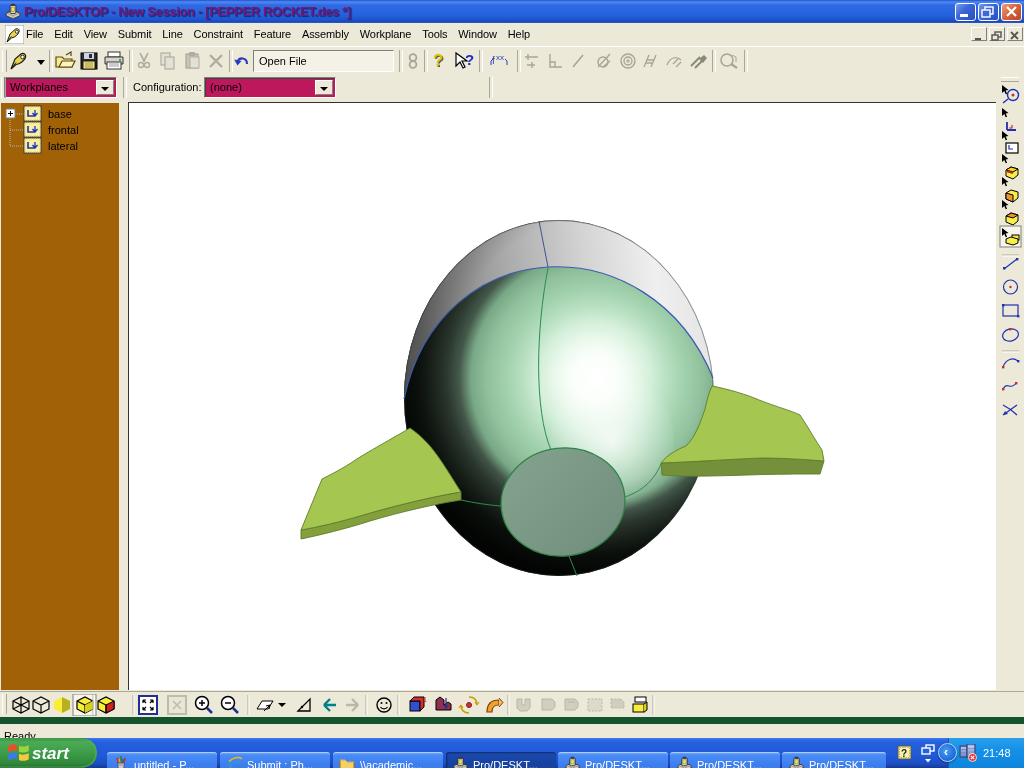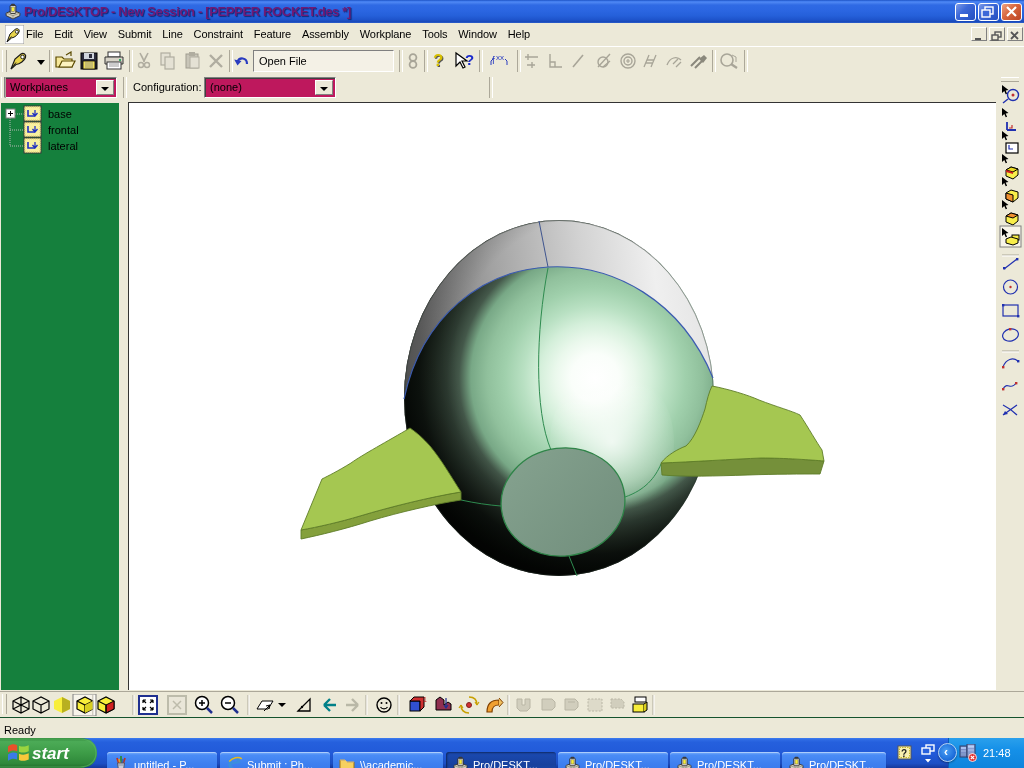--- a/index.html
+++ b/index.html
@@ -22,26 +22,26 @@
 
 #toolbar1{left:0;top:46px;width:1024px;height:29px;background:#ece9d8;border-top:1px solid #fff;}
 #toolbar2{left:0;top:75px;width:1024px;height:27px;background:#ece9d8;}
 .vsep{top:3px;width:2px;height:22px;border-left:1px solid #aca899;border-right:1px solid #fff;}
 .grip{top:3px;width:3px;height:22px;border-left:1px solid #fff;border-right:1px solid #aca899;}
 .combo{box-sizing:border-box;background:#be185d;border:1px solid #808080;border-right-color:#fff;border-bottom-color:#fff;box-shadow:inset 1px 1px 0 #404040;font-size:11px;}
 .combobtn{position:absolute;right:2px;top:2px;bottom:2px;width:16px;background:#ece9d8;border:1px solid #fff;border-right-color:#808080;border-bottom-color:#808080;}
 .combobtn:after{content:"";position:absolute;left:4px;top:6px;border:4px solid transparent;border-top:4px solid #000;}
 
 #main{left:0;top:102px;width:1024px;height:589px;background:#ece9d8;}
-#tree{left:1px;top:1px;width:118px;height:587px;background:#15803d;font-size:11px;}
+#tree{left:1px;top:1px;width:118px;height:587px;background:#a16207;font-size:11px;}
 #canvas{left:128px;top:0px;width:868px;height:588px;background:#fff;border-left:1px solid #333;border-top:1px solid #333;box-sizing:border-box;}
 #righttb{left:997px;top:75px;width:27px;height:616px;background:#ece9d8;}
 
 #bottomtb{left:0;top:691px;width:1024px;height:26px;background:#ece9d8;border-top:1px solid #aca899;}
-#statusbar{left:0;top:717px;width:1024px;height:21px;background:#ece9d8;border-top:1px solid #14532d;font-size:11px;}
+#statusbar{left:0;top:717px;width:1024px;height:21px;background:#ece9d8;border-top:7px solid #14532d;font-size:11px;}
 
 #taskbar{left:0;top:738px;width:983px;height:30px;background:linear-gradient(180deg,#3c7cf0 0%,#2e6ae4 6%,#2560dd 14%,#2159d8 55%,#1c4fc4 85%,#15389b 100%);}
 .task{top:14px;width:110px;height:25px;border-radius:3px;background:linear-gradient(180deg,#7cb0fc 0%,#4a8cf6 12%,#3e80f0 45%,#3a78ea 80%,#3570e2 94%,#2e64d2 100%);box-shadow:inset 0 1px 0 rgba(255,255,255,.4), 0 1px 1px rgba(0,0,0,.25);color:#fff;font-size:11px;overflow:hidden;}
 .task .tlabel{position:absolute;left:27px;top:7px;white-space:nowrap;}
 .task.active{background:linear-gradient(180deg,#1b4ab2 0%,#17419e 50%,#1c49ae 100%);box-shadow:inset 1px 1px 2px rgba(0,0,0,.45);}
 #tray{left:948px;top:0px;width:76px;height:30px;background:linear-gradient(180deg,#2aa0ec 0%,#1590e8 40%,#0e84dc 100%);border-left:1px solid #0a5bb5;}
 #clock{color:#fff;font-size:11px;left:983px;top:9px;}
 </style>
 </head>
 <body>

